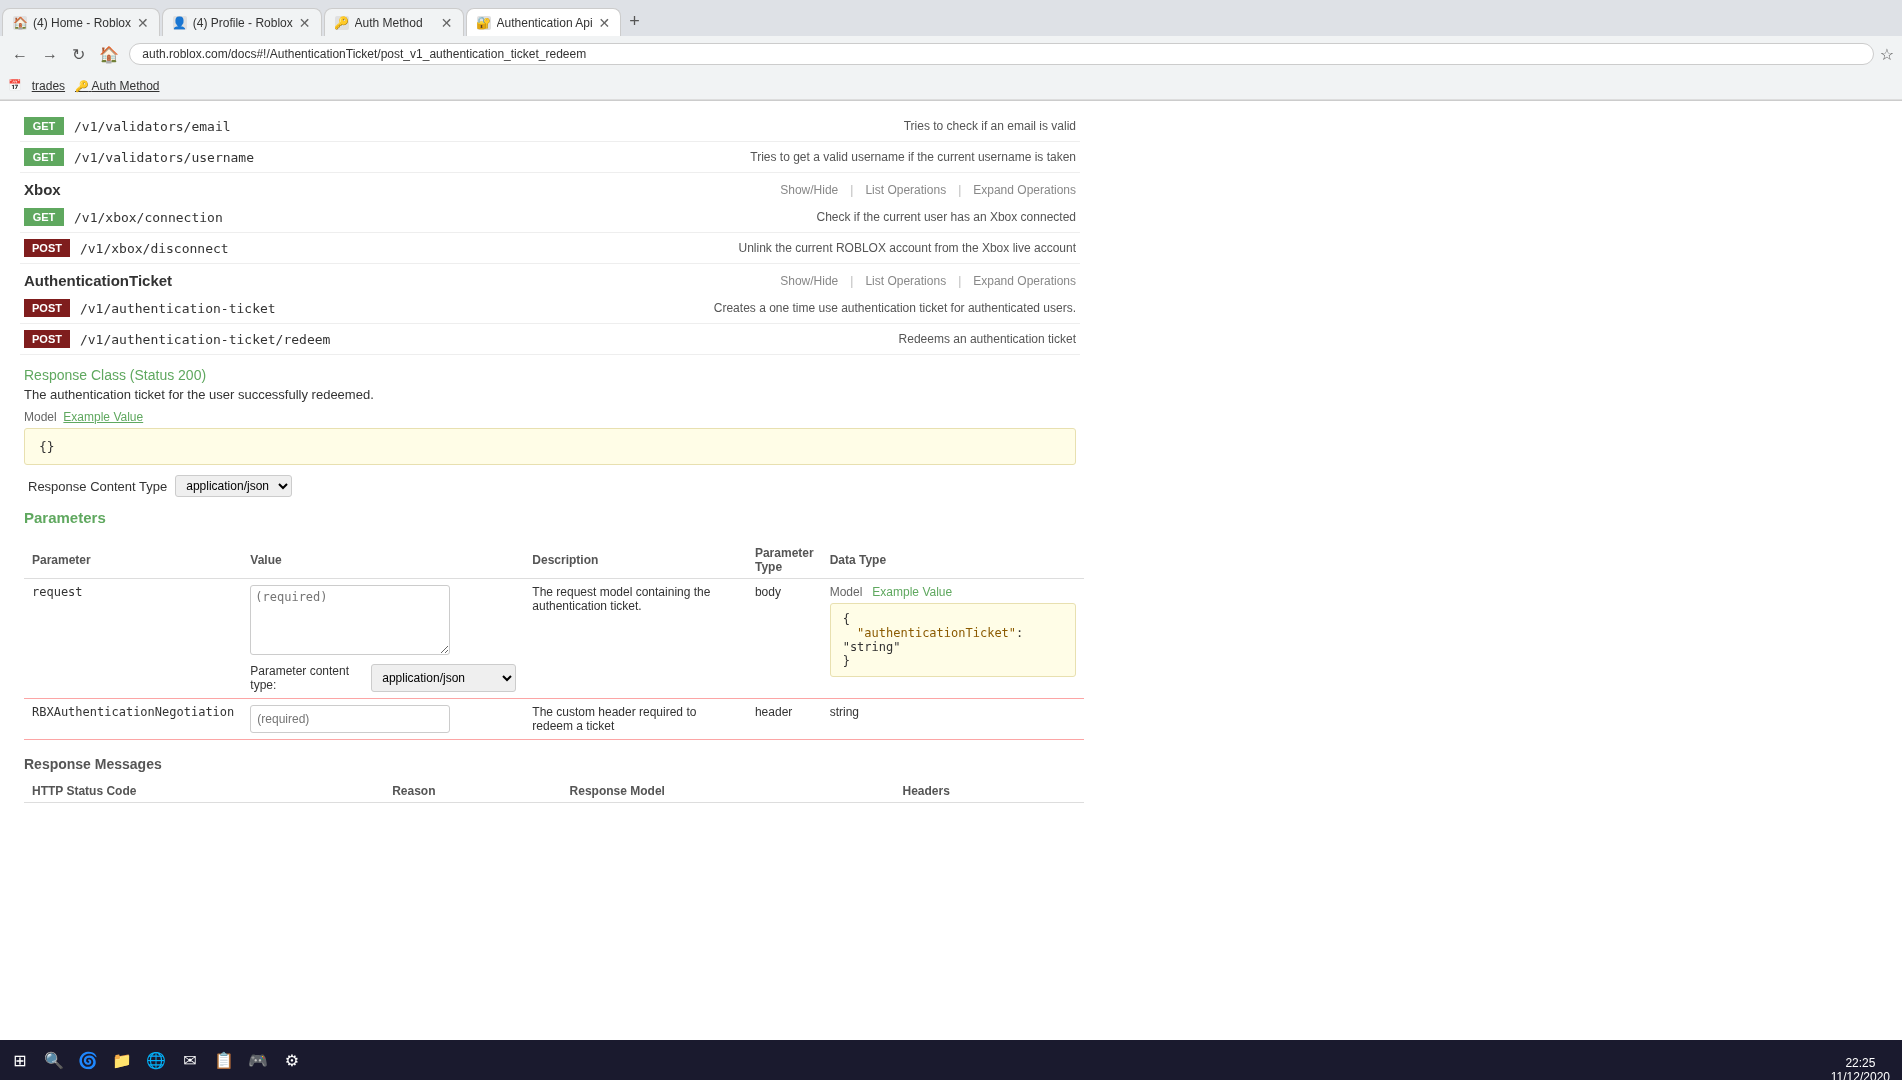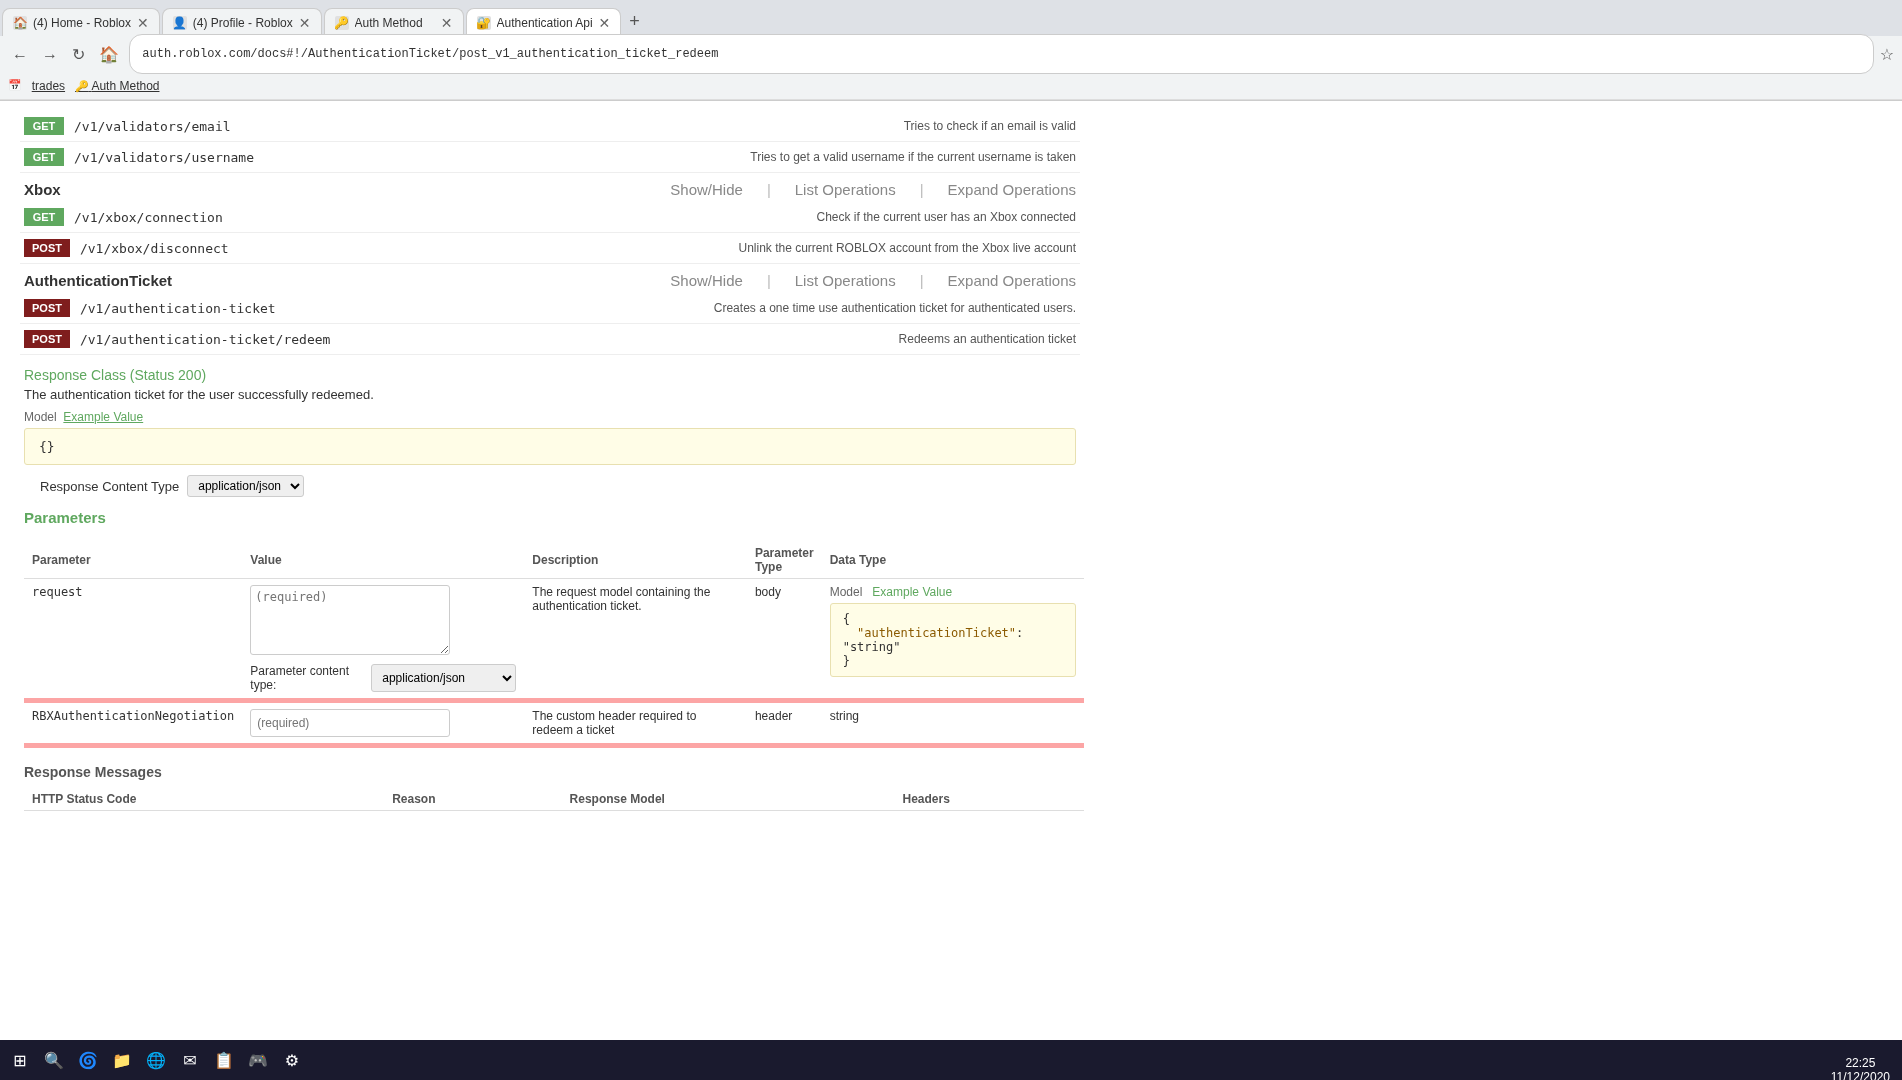--- a/index.html
+++ b/index.html
@@ -11,66 +11,66 @@
     .tab { display: flex; align-items: center; height: 28px; padding: 0 10px; background: #f1f3f4; border-radius: 8px 8px 0 0; font-size: 12px; color: #333; margin-left: 2px; min-width: 140px; border: 1px solid #ccc; border-bottom: none; cursor: pointer; gap: 6px; }
     .tab.active { background: #fff; }
     .tab-favicon { width: 14px; height: 14px; background: #e0e0e0; border-radius: 2px; flex-shrink: 0; }
     .tab-title { flex: 1; white-space: nowrap; overflow: hidden; text-overflow: ellipsis; font-size: 12px; }
     .tab-close { font-size: 14px; color: #666; cursor: pointer; }
     .new-tab-btn { padding: 4px 8px; font-size: 18px; color: #555; cursor: pointer; background: none; border: none; }
 
     .address-bar-row { display: flex; align-items: center; padding: 4px 8px; gap: 6px; background: #f1f3f4; height: 36px; }
     .nav-btn { background: none; border: none; font-size: 16px; color: #555; cursor: pointer; padding: 2px 4px; }
     .nav-btn:disabled { color: #bbb; }
-    .address-bar { flex: 1; height: 40px; border: 1px solid #ccc; border-radius: 13px; padding: 0 12px; font-size: 12px; background: #fff; color: #333; font-family: Liberation Mono, monospace; }
+    .address-bar { flex: 1; height: 22px; border: 1px solid #ccc; border-radius: 13px; padding: 0 12px; font-size: 12px; background: #fff; color: #333; }
     .star-icon { font-size: 16px; color: #555; }
 
     
     .bookmarks-bar { display: flex; align-items: center; padding: 2px 8px; background: #f1f3f4; border-bottom: 1px solid #ddd; height: 28px; gap: 10px; font-size: 12px; color: #333; }
     .bookmark-item { cursor: pointer; white-space: nowrap; text-decoration: underline; }
 
     
     .content-area { padding: 10px 20px; max-width: 1100px; }
 
     
     .endpoint-row { display: flex; align-items: center; padding: 6px 4px; border-bottom: 1px solid #eee; gap: 10px; }
     .method-badge { color: #fff; font-size: 11px; font-weight: bold; padding: 3px 8px; border-radius: 0; min-width: 40px; text-align: center; }
     .method-get { background: #5fa85f; }
     .method-post { background: #7f1d1d; }
     .endpoint-path { font-size: 13px; color: #333; font-family: monospace; }
     .endpoint-desc { margin-left: auto; font-size: 12px; color: #555; text-align: right; }
 
     
     .section-header { display: flex; align-items: center; padding: 8px 4px 4px 4px; }
     .section-title { font-size: 15px; font-weight: bold; color: #333; flex: 1; }
-    .section-links { font-size: 15px; color: #888; display: flex; gap: 24px; }
+    .section-links { font-size: 12px; color: #888; display: flex; gap: 12px; }
     .section-links a { color: #888; text-decoration: none; }
     .section-links .sep { color: #bbb; }
 
     
     .response-class { color: #5fa85f; font-size: 14px; margin: 12px 4px 4px 4px; }
     .response-desc { font-size: 13px; color: #333; margin: 4px 4px; }
 
     
     .model-toggle { font-size: 12px; color: #666; margin: 8px 4px 4px 4px; }
     .model-toggle span { color: #666; cursor: pointer; }
     .model-toggle .active-tab { color: #5fa85f; text-decoration: underline; }
 
     
     .code-block { background: #fffde7; border: 1px solid #e8e0b0; border-radius: 3px; padding: 10px 14px; font-family: monospace; font-size: 13px; color: #333; margin: 4px 4px; }
 
     
-    .rct-row { display: flex; align-items: center; gap: 8px; margin: 10px 20px; font-size: 13px; }
+    .rct-row { display: flex; align-items: center; gap: 8px; margin: 10px 8px; font-size: 13px; }
     .rct-select { border: 1px solid #ccc; border-radius: 3px; padding: 2px 6px; font-size: 12px; }
 
     
     .params-title { color: #5fa85f; font-size: 15px; font-weight: bold; margin: 12px 4px 8px 4px; }
     .params-table { width: 100%; border-collapse: collapse; margin: 16px 4px; }
     .params-table th { font-size: 12px; font-weight: bold; color: #555; text-align: left; padding: 4px 8px; border-bottom: 1px solid #ddd; }
-    .params-table td { font-size: 12px; color: #333; padding: 6px 8px; vertical-align: top; border-bottom: 5px solid #fca5a5; }
+    .params-table td { font-size: 12px; color: #333; padding: 6px 8px; vertical-align: top; border-bottom: 1px solid #fca5a5; }
     .param-name { font-family: monospace; font-size: 12px; }
     .param-input { width: 200px; height: 70px; border: 1px solid #ccc; border-radius: 3px; padding: 4px; font-size: 12px; color: #999; resize: vertical; }
     .param-input-single { width: 200px; height: 28px; border: 1px solid #ccc; border-radius: 3px; padding: 2px 6px; font-size: 12px; color: #999; }
     .param-content-type-row { display: flex; gap: 6px; margin-top: 6px; font-size: 12px; }
     .param-content-select { border: 1px solid #ccc; border-radius: 3px; padding: 2px 6px; font-size: 12px; width: 160px; }
 
     
     .example-box { background: #fffde7; border: 1px solid #e8e0b0; border-radius: 3px; padding: 8px 12px; font-family: monospace; font-size: 12px; color: #333; }
     .example-box .key { color: #8b5a00; }
     .example-box .val { color: #333; }

